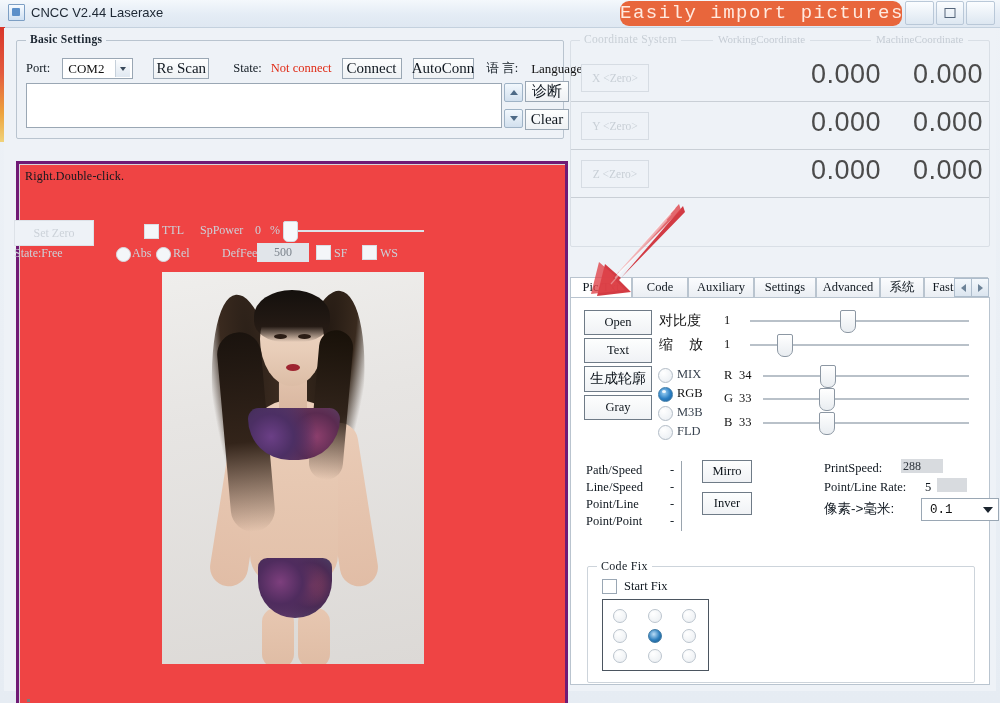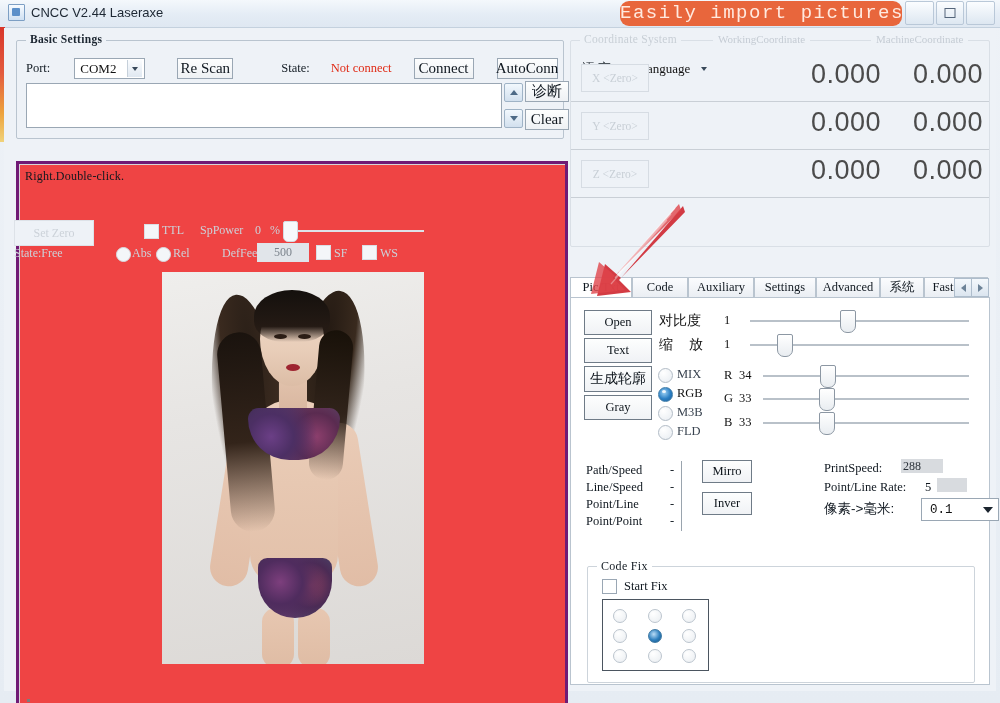--- a/index.html
+++ b/index.html
@@ -65,21 +65,21 @@
   .grp{
     position:absolute;border:1px solid #b9c4cf;border-radius:2px;
   }
   .grp > .grp-title{
     position:absolute;top:-8px;left:9px;background:#eef2f7;
     padding:0 4px;font-size:11.5px;color:#1b2530;
     font-family:"Liberation Serif",serif;font-weight:bold;letter-spacing:.3px;
   }
   #basic{left:12px;top:12px;width:546px;height:97px;}
 
-  .row1{position:absolute;left:9px;top:17px;display:flex;align-items:center;gap:16px;justify-content:center;}
+  .row1{position:absolute;left:9px;top:17px;display:flex;align-items:center;gap:4px;justify-content:center;}
   .lbl{font-family:"Liberation Serif",serif;font-size:12.5px;color:#111a22;white-space:nowrap;}
   .combo{
     height:19px;min-width:55px;background:#fff;border:1px solid #9aa7b4;
     display:flex;align-items:center;justify-content:space-between;
     font-family:"Liberation Serif",serif;font-size:13px;color:#111;padding:0 2px 0 5px;
   }
   .combo .arw{
     width:14px;height:17px;background:linear-gradient(180deg,#fafcfe,#e0e8f1);
     border-left:1px solid #c6d0da;display:flex;align-items:center;justify-content:center;
   }
@@ -325,21 +325,21 @@
     <div class="grp" id="basic">
       <div class="grp-title">Basic Settings</div>
 
       <div class="row1">
         <span class="lbl" style="margin-right:8px">Port:</span>
         <div class="combo" style="width:62px">
           <span>COM2</span>
           <span class="arw"></span>
         </div>
         <div class="btn" style="width:56px;height:21px;margin-left:16px">Re Scan</div>
-        <span class="lbl" style="margin-left:32px">State:</span>
+        <span class="lbl" style="margin-left:20px">State:</span>
         <span class="state-red" style="margin-left:5px">Not connect</span>
         <div class="btn" style="width:60px;height:21px;margin-left:6px">Connect</div>
         <div class="btn" style="width:61px;height:21px;margin-left:7px">AutoConn</div>
         <span class="lbl" style="margin-left:9px">语 言:</span>
         <div class="combo" style="width:72px;border:none;background:transparent;margin-left:4px">
           <span>Language</span>
           <span class="arw" style="background:transparent;border:none"></span>
         </div>
       </div>
 

